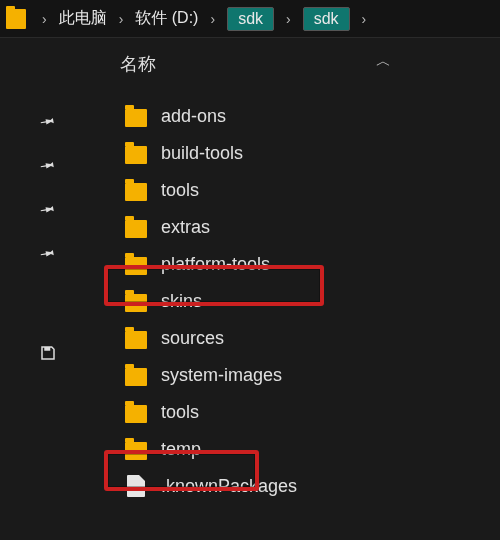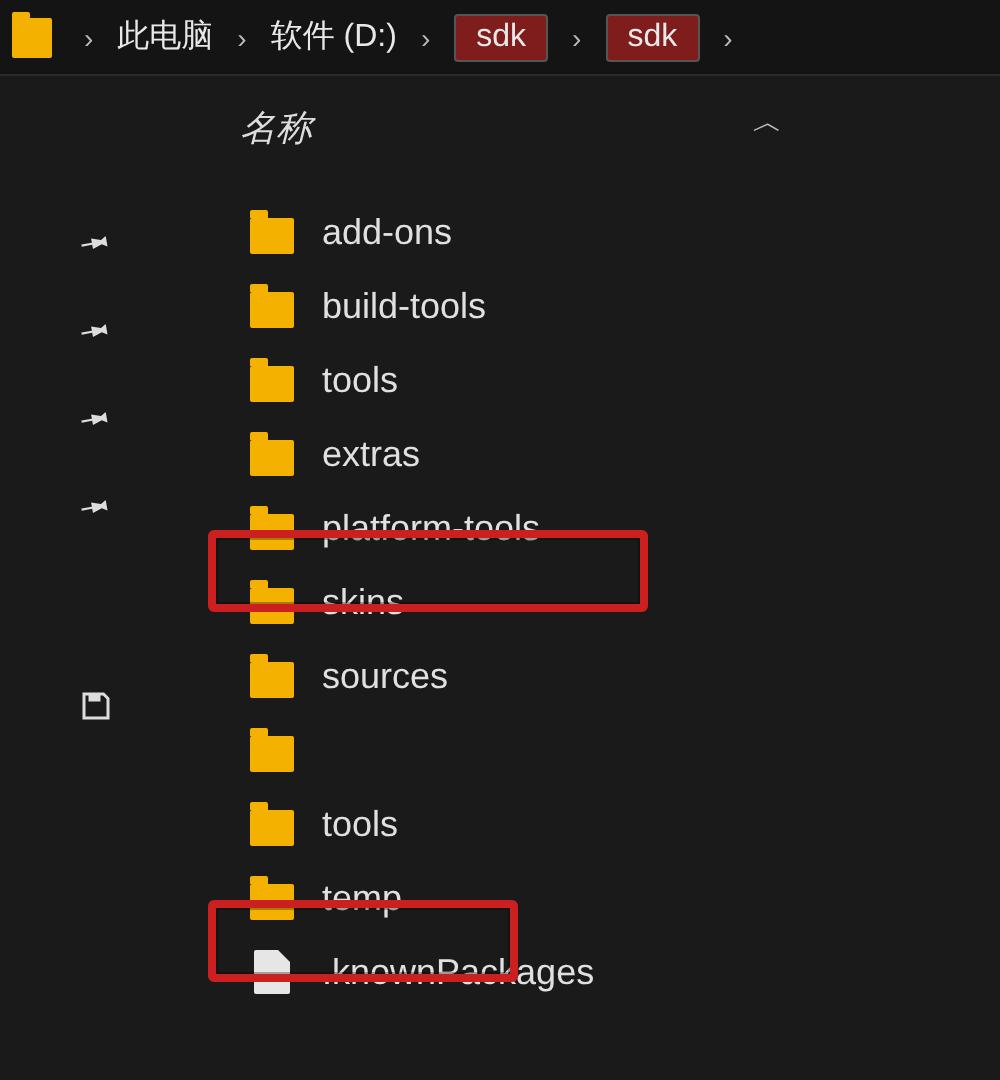--- a/index.html
+++ b/index.html
@@ -2,22 +2,22 @@
 <html><head>
 <meta charset="utf-8">
 <style>
   * { margin: 0; padding: 0; box-sizing: border-box; font-family: "Segoe UI", "Microsoft YaHei", sans-serif; }
   body { background: #1a1a1a; color: #e8e8e8; width: 500px; height: 540px; overflow: hidden; }
   .breadcrumb { display: flex; align-items: center; height: 38px; padding: 0 6px; background: #141414; border-bottom: 1px solid #2a2a2a; font-size: 16px; }
   .breadcrumb .folder-big { width: 20px; height: 20px; background: #f5b100; margin-right: 10px; border-radius: 1px; display: flex; flex-direction: column; }
   .breadcrumb .folder-big::before { content: ""; display: block; width: 9px; height: 4px; background: #f5b100; position: relative; top: -3px; border-radius: 1px 1px 0 0; }
   .crumb, .chev { margin: 0 6px; }
   .chev { color: #bbb; font-size: 14px; user-select: none; }
-  .crumb.hl { background: #7f1d1d; border: 1px solid #555; padding: 2px 10px; border-radius: 2px; }
-  .column-header { display: flex; padding: 14px 0 10px 120px; font-size: 18px; color: #ddd; font-style: italic; }
+  .crumb.hl { background: #0f766e; border: 1px solid #555; padding: 2px 10px; border-radius: 2px; }
+  .column-header { display: flex; padding: 14px 0 10px 120px; font-size: 18px; color: #ddd; }
   .sort-arrow { margin-left: 220px; color: #bbb; font-size: 15px; }
   .content { display: flex; height: 100%; }
   .quick { width: 95px; padding-top: 26px; display: flex; flex-direction: column; align-items: center; gap: 26px; }
   .pin { transform: rotate(35deg); color: #ddd; }
   .pin svg { width: 18px; height: 18px; display: block; fill: #ddd; }
   .file-disk svg { width: 18px; height: 18px; fill: #ddd; }
   .spacer { height: 30px; }
   .list { padding-top: 4px; }
   .row { display: flex; align-items: flex-end; height: 37px; padding-left: 30px; font-size: 18px; color: #e0e0e0; }
   .row .ficon { width: 22px; height: 18px; background: #f5b100; margin-right: 14px; border-radius: 1px; position: relative; }
@@ -102,20 +102,21 @@
       <div class="row">
           <span class="ficon"></span>
           <span>skins</span>
         </div>
       <div class="row">
           <span class="ficon"></span>
           <span>sources</span>
         </div>
       <div class="row">
           <span class="ficon"></span>
+          <span>system-images</span>
         </div>
       <div class="row">
           <span class="ficon"></span>
           <span>tools</span>
         </div>
       <div class="row">
           <span class="ficon"></span>
           <span>temp</span>
         </div>
       <div class="row">

